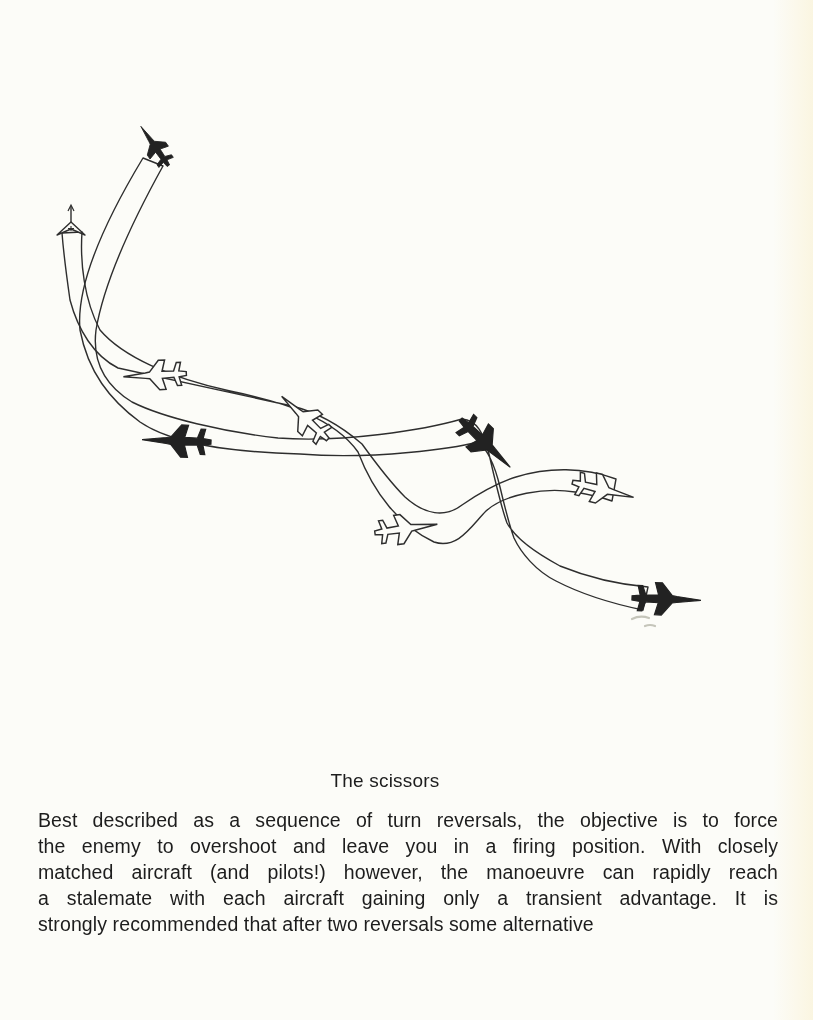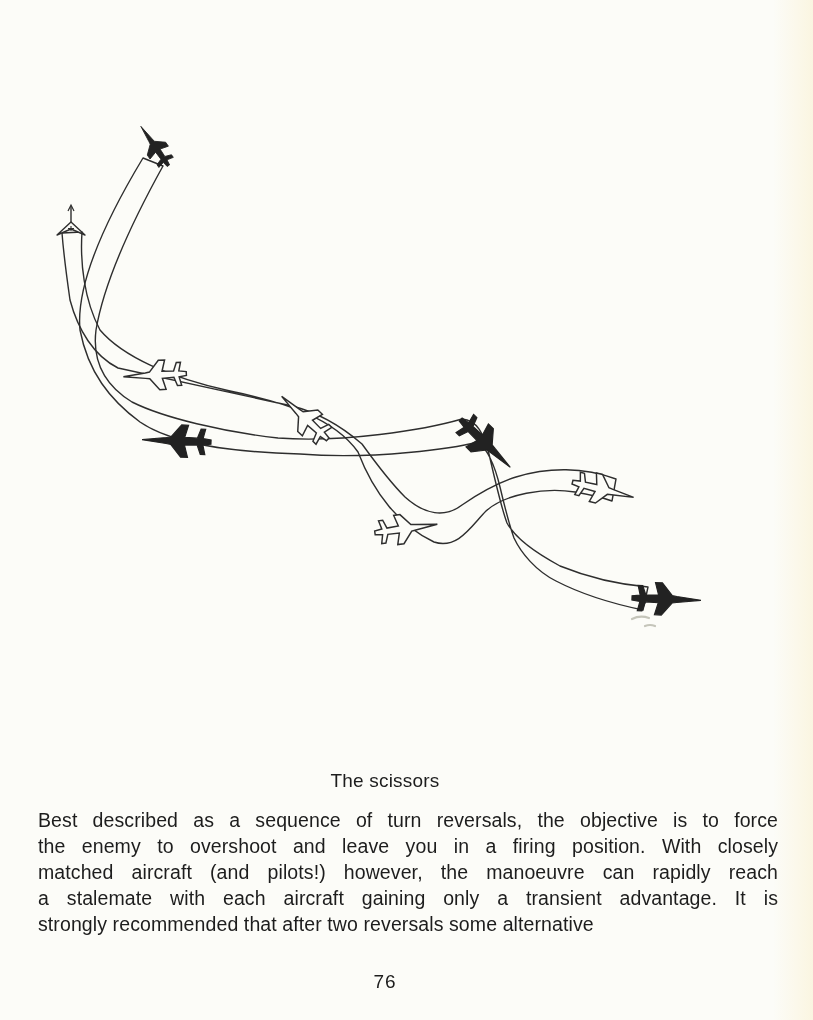--- a/index.html
+++ b/index.html
@@ -120,16 +120,15 @@
   <div class="caption">The scissors</div>
 
   <div class="bodytext">
     <div class="body-line">Best described as a sequence of turn reversals, the objective is to force</div>
     <div class="body-line">the enemy to overshoot and leave you in a firing position. With closely</div>
     <div class="body-line">matched aircraft (and pilots!) however, the manoeuvre can rapidly reach</div>
     <div class="body-line">a stalemate with each aircraft gaining only a transient advantage. It is</div>
     <div class="body-line">strongly recommended that after two reversals some alternative</div>
   </div>
 
-  <div class="page-number">76</div>
 
   <div class="edge-tint"></div>
 </div>
 
 </body></html>

